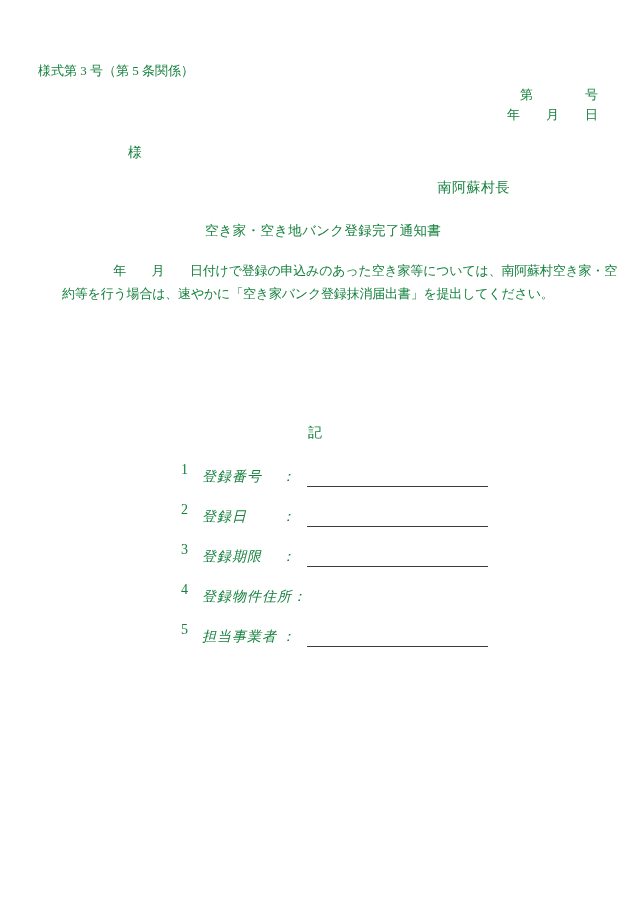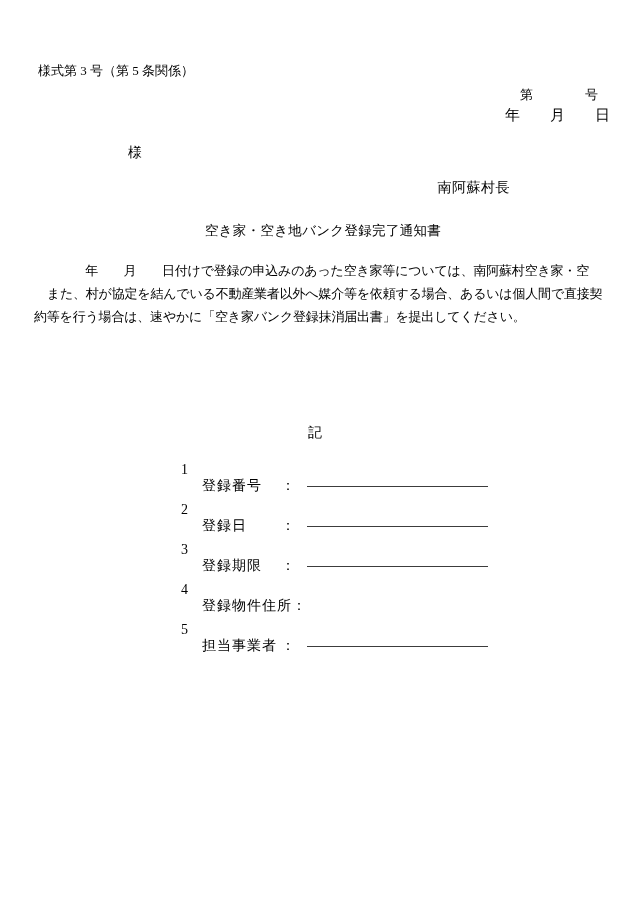--- a/index.html
+++ b/index.html
@@ -1,64 +1,65 @@
 <!DOCTYPE html>
 <html><head>
 <meta charset="utf-8">
 <style>
   html, body { margin: 0; padding: 0; background: #ffffff; }
   .page {
     position: relative;
     width: 630px;
     height: 903px;
     background: #ffffff;
-    color: #000000;
+    color: #15803d;
     font-family: "Liberation Serif", "DejaVu Serif", serif;
     overflow: hidden;
   }
   .form-no {
     position: absolute; left: 38px; top: 62px;
     font-size: 13px; white-space: pre;
   }
   .doc-no {
     position: absolute; right: 32px; top: 86px;
     font-size: 13px; white-space: pre; text-align: right;
   }
   .doc-date {
-    position: absolute; right: 20px; top: 106px;
-    font-size: 15px; white-space: pre; text-align: left;
+    position: absolute; right: 32px; top: 106px;
+    font-size: 13px; white-space: pre; text-align: left;
   }
   .addressee {
     position: absolute; left: 128px; top: 144px;
     font-size: 14px;
   }
   .sender {
     position: absolute; right: 120px; top: 179px;
     font-size: 14px; letter-spacing: 0.5px;
   }
   .title {
     position: absolute; left: 0; right: 0; top: 222px;
     text-align: center; font-size: 13.5px; letter-spacing: 0.3px; padding-left: 16px;
   }
   .body-text {
     position: absolute; left: 34px; top: 259px; width: 570px;
     font-size: 13px; letter-spacing: -0.2px;
   }
   .body-text .line {
     line-height: 23.2px;
     white-space: pre;
+    margin-left: 28px;
   }
   .ki {
     position: absolute; left: 0; right: 0; top: 424px;
     text-align: center; font-size: 14px;
   }
   .items { position: absolute; left: 0; top: 461px; width: 100%; }
   .item { position: relative; height: 40px; font-size: 14px; }
   .item .num { position: absolute; left: 181px; top: 1px; }
-  .item .lab-wrap { position: absolute; left: 202px; top: 16px; display: flex; }
+  .item .lab-wrap { position: absolute; left: 202px; top: 7px; display: flex; font-style: italic; }
   .item .lab { display: inline-block; min-width: 79px; letter-spacing: 1px; white-space: pre; }
   .item .col { white-space: pre; }
   .item .blank {
     position: absolute; left: 307px; top: 0;
     width: 181px; height: 25px;
     border-bottom: 1.5px solid #3c3c3c;
   }
 </style>
 </head>
 <body>
@@ -71,21 +72,20 @@
   <div class="doc-date">年　　月　　日</div>
 
   <div class="addressee">様</div>
 
   <div class="sender">南阿蘇村長</div>
 
   <div class="title">空き家・空き地バンク登録完了通知書</div>
 
   <div class="body-text">
     <div class="line">　　　　年　　月　　日付けで登録の申込みのあった空き家等については、南阿蘇村空き家・空</div>
-    <div class="line">　また、村が協定を結んでいる不動産業者以外へ媒介等を依頼する場合、あるいは個人間で直接契</div>
     <div class="line">約等を行う場合は、速やかに「空き家バンク登録抹消届出書」を提出してください。</div>
   </div>
 
   <div class="ki">記</div>
 
   <div class="items">
 
     <div class="item">
       <span class="num">1</span>
       <span class="lab-wrap">

